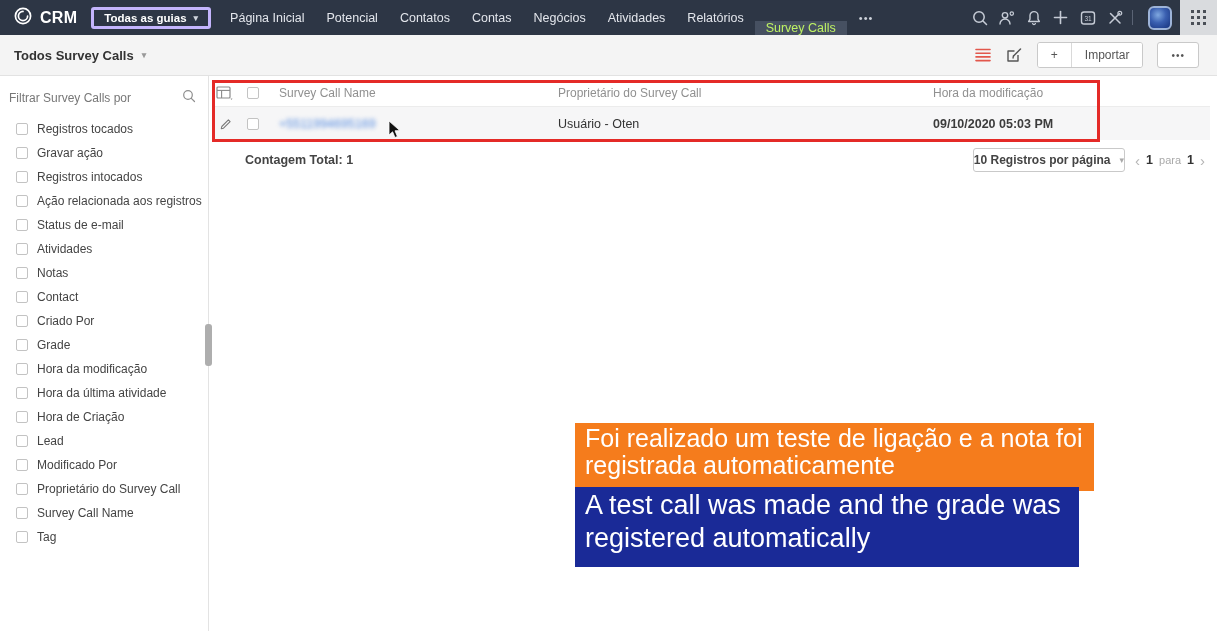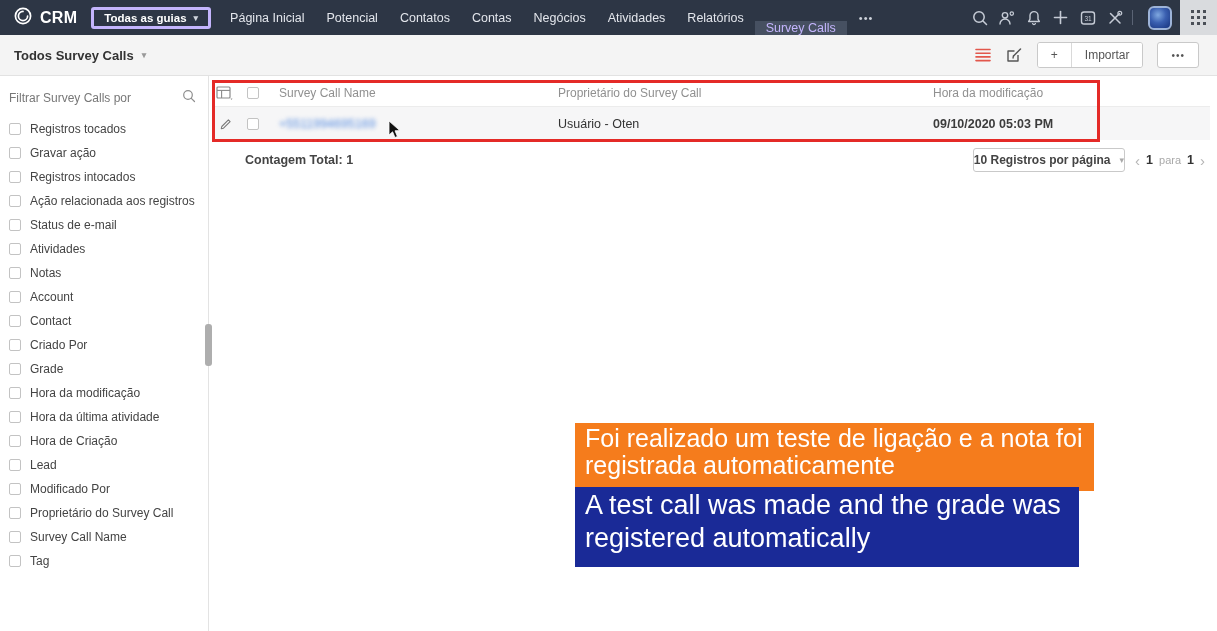--- a/index.html
+++ b/index.html
@@ -11,21 +11,21 @@
     background:#2d3645; display:flex; align-items:center; color:#e8eaef; }
   .brand { display:flex; align-items:center; gap:7px; padding:0 14px 0 13px; }
   .brand-name { font-size:16px; font-weight:bold; color:#fff; letter-spacing:.3px; }
   .alltabs-btn { display:flex; align-items:center; gap:7px; height:22px; padding:0 10px;
     border:3px solid #c4b5fd; border-radius:3px; background:transparent; color:#fff;
     font-size:11.5px; font-weight:bold; cursor:pointer; }
   .alltabs-btn .caret { font-size:9px; color:#cfd4dd; }
   .nav-items { display:flex; align-items:stretch; height:35px; margin-left:8px; }
   .nav-item { display:flex; align-items:center; padding:0 11px; font-size:12.5px;
     color:#e3e6ec; cursor:pointer; white-space:nowrap; }
-  .nav-item.active { background:#465061; color:#c4b5fd;margin-top:21px; }
+  .nav-item.active { background:#465061; color:#bef264;margin-top:21px; }
   .nav-more { display:flex; align-items:center; padding:0 12px; color:#cdd2da;
     font-size:11px; letter-spacing:1px; cursor:pointer; }
   .tn-right { margin-left:auto; display:flex; align-items:center; height:35px; }
   .tn-icon { width:27px; height:35px; display:flex; align-items:center; justify-content:center;
     cursor:pointer; }
   .tn-icon svg { display:block; }
   .tn-sep { width:1px; height:15px; background:#5a6374; margin:0 7px 0 4px; }
   .tn-avatar { width:24px; height:24px; border-radius:6px; margin:0 8px;
     background:radial-gradient(circle at 40% 35%, #7fa8e0 0%, #3a5fb0 45%, #17337e 100%);
     border:2px solid #9db3d8; cursor:pointer; }
@@ -48,21 +48,21 @@
   .btn-more { height:26px; border:1px solid #c9c9c9; border-radius:3px; background:#fff;
     padding:0 13px; font-size:10px; letter-spacing:1px; color:#555; cursor:pointer; }
 
   
   .sidebar { position:absolute; left:0; top:76px; width:209px; height:555px;
     background:#fff; border-right:1px solid #e3e3e3; }
   .filter-head { display:flex; align-items:center; justify-content:space-between;
     padding:13px 12px 8px 9px; }
   .filter-title { font-size:12px; color:#777; }
   .filter-list { padding-top:2px; }
-  .f-item { display:flex; align-items:center; gap:9px; height:24px; padding-left:9px;
+  .f-item { display:flex; align-items:center; gap:9px; height:24px; padding-left:16px;
     cursor:pointer; }
   .cb { width:12px; height:12px; border:1px solid #c3c3c3; border-radius:2px;
     background:#fff; flex:0 0 auto; }
   .f-label { font-size:12px; color:#444; white-space:nowrap; }
   .side-thumb { position:absolute; left:205px; top:324px; width:7px; height:42px;
     background:#aeaeae; border-radius:3px; cursor:pointer; }
 
   
   .tbl { position:absolute; left:212px; top:80px; right:7px; }
   .tbl-grid { display:grid; grid-template-columns:27px 28px 279px 375px auto;
@@ -266,24 +266,20 @@
       <label class="f-item">
         <span class="cb"></span>
         <span class="f-label">Atividades</span>
       </label>
 
       <label class="f-item">
         <span class="cb"></span>
         <span class="f-label">Notas</span>
       </label>
 
-      <label class="f-item">
-        <span class="cb"></span>
-        <span class="f-label">Account</span>
-      </label>
 
       <label class="f-item">
         <span class="cb"></span>
         <span class="f-label">Contact</span>
       </label>
 
       <label class="f-item">
         <span class="cb"></span>
         <span class="f-label">Criado Por</span>
       </label>

